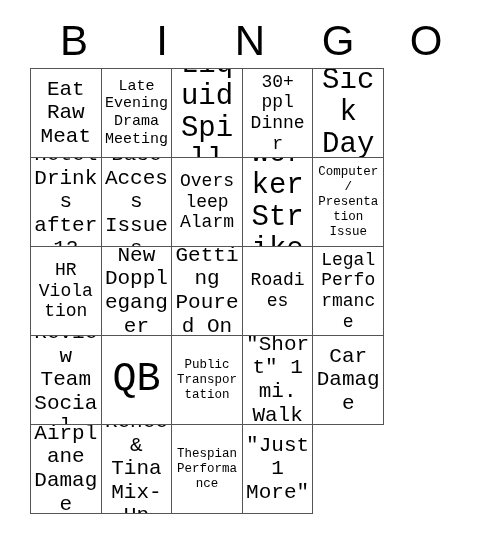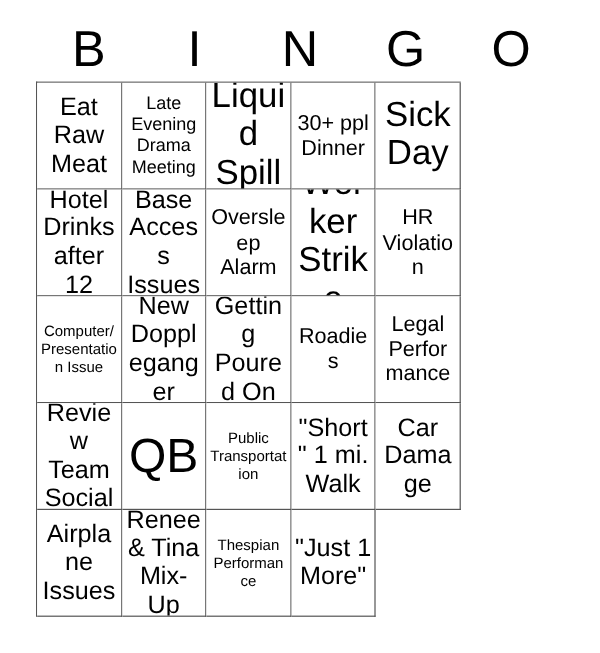--- a/index.html
+++ b/index.html
@@ -48,20 +48,21 @@
     top: 68px;
     width: 354px;
     height: 446px;
     display: grid;
     grid-template-columns: repeat(5, 1fr);
     grid-template-rows: repeat(5, 1fr);
     border-top: 1px solid #555555;
     border-left: 1px solid #555555;
     box-sizing: border-box;
     background: #ffffff;
+    font-family: Liberation Mono, monospace;
   }
   .bingo-cell {
     border-right: 1px solid #555555;
     border-bottom: 1px solid #555555;
     box-sizing: border-box;
     display: flex;
     align-items: center;
     justify-content: center;
     text-align: center;
     padding: 2px 3px;
@@ -120,24 +121,24 @@
       <div class="bingo-cell">
         <span class="cell-text fs-lg">Base Access Issues</span>
       </div>
       <div class="bingo-cell">
         <span class="cell-text fs-md">Oversleep Alarm</span>
       </div>
       <div class="bingo-cell">
         <span class="cell-text fs-xl">Worker Strike</span>
       </div>
       <div class="bingo-cell">
-        <span class="cell-text fs-md">HR Violation</span>
+        <span class="cell-text fs-xs">Computer/ Presentation Issue</span>
       </div>
       <div class="bingo-cell">
-        <span class="cell-text fs-xs">Computer/ Presentation Issue</span>
+        <span class="cell-text fs-md">HR Violation</span>
       </div>
       <div class="bingo-cell">
         <span class="cell-text fs-lg">New Doppleganger</span>
       </div>
       <div class="bingo-cell">
         <span class="cell-text fs-lg">Getting Poured On</span>
       </div>
       <div class="bingo-cell">
         <span class="cell-text fs-md">Roadies</span>
       </div>
@@ -153,21 +154,21 @@
       <div class="bingo-cell">
         <span class="cell-text fs-xs">Public Transportation</span>
       </div>
       <div class="bingo-cell">
         <span class="cell-text fs-lg">"Short" 1 mi. Walk</span>
       </div>
       <div class="bingo-cell">
         <span class="cell-text fs-lg">Car Damage</span>
       </div>
       <div class="bingo-cell">
-        <span class="cell-text fs-lg">Airplane Issues</span>
+        <span class="cell-text fs-lg">Airplane Damage</span>
       </div>
       <div class="bingo-cell">
         <span class="cell-text fs-lg">Renee &amp; Tina Mix-Up</span>
       </div>
       <div class="bingo-cell">
         <span class="cell-text fs-xs">Thespian Performance</span>
       </div>
       <div class="bingo-cell">
         <span class="cell-text fs-lg">"Just 1 More"</span>
       </div>

